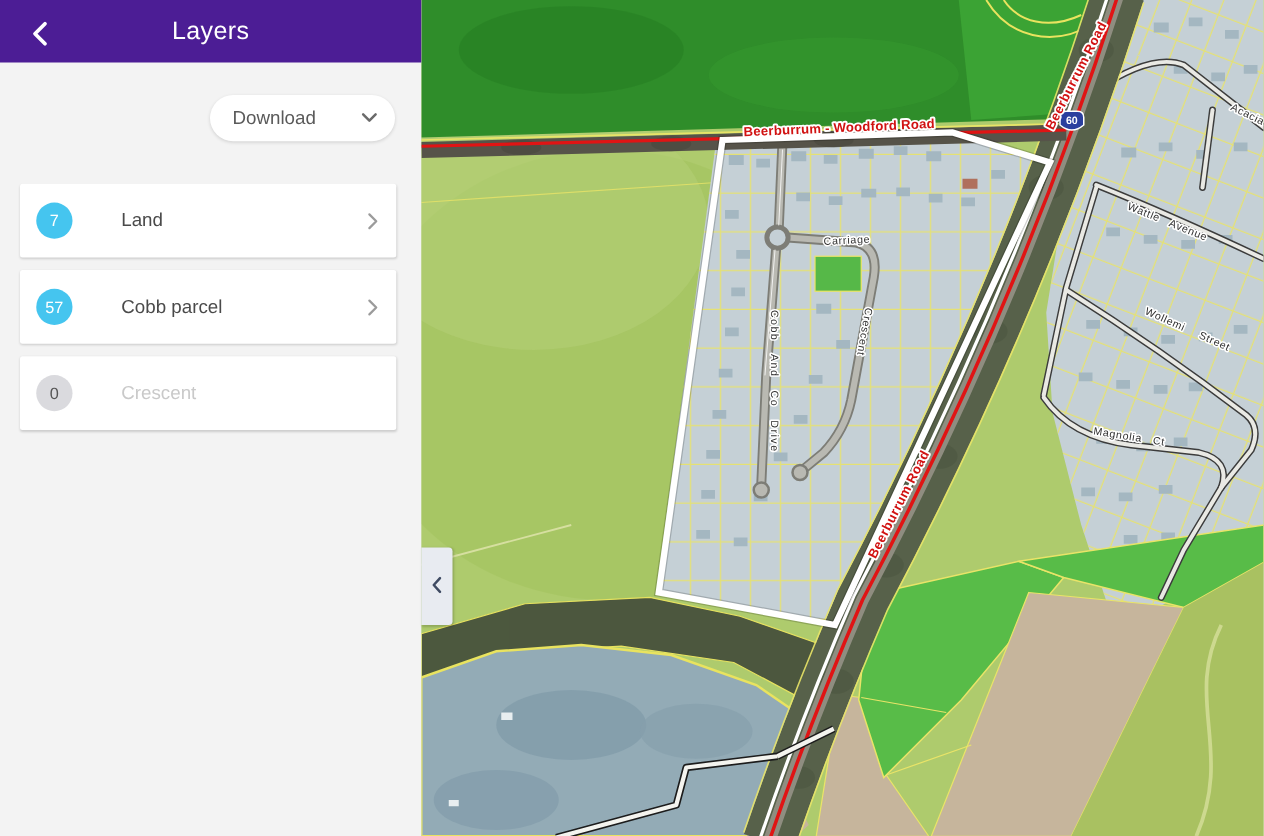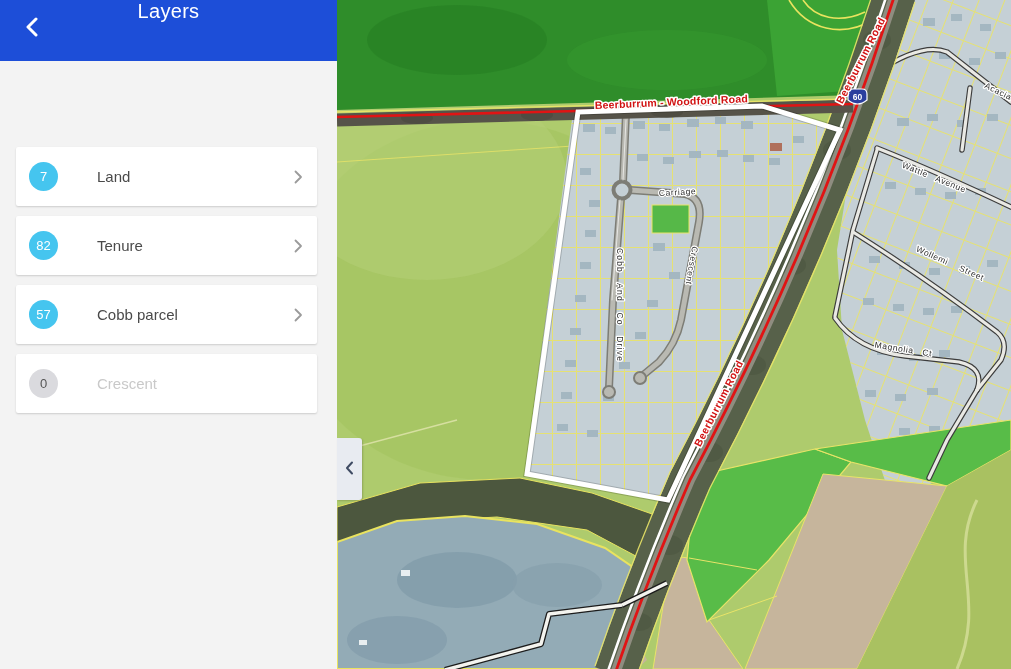--- a/index.html
+++ b/index.html
@@ -1,20 +1,20 @@
 <!DOCTYPE html>
 <html><head>
 <meta charset="utf-8">
 <style>
   html,body{margin:0;padding:0;background:#ffffff;font-family:"Liberation Sans",sans-serif;}
   .app{position:relative;width:1011px;height:669px;overflow:hidden;background:#f3f3f3;}
 
   
   .panel{position:absolute;left:0;top:0;width:337px;height:669px;background:#f3f3f3;z-index:5;}
-  .panel-header{position:absolute;left:0;top:0;width:337px;height:61px;background:#1d4ed8;display:flex;justify-content:center;}
+  .panel-header{position:absolute;left:0;top:0;width:337px;height:50px;background:#4c1d95;display:flex;align-items:center;justify-content:center;}
   .panel-title{color:#ffffff;font-size:20px;letter-spacing:.3px;}
   .back-btn{position:absolute;left:12px;top:8px;width:40px;height:40px;border:none;background:transparent;cursor:pointer;display:flex;align-items:center;justify-content:center;}
   .download-btn{position:absolute;top:76px;right:21px;width:148px;height:37px;background:#ffffff;border:none;border-radius:19px;box-shadow:0 1px 3px rgba(0,0,0,.14);display:flex;align-items:center;cursor:pointer;padding:0 14px 0 18px;}
   .download-label{font-size:15px;color:#5a5a5a;flex:1;text-align:left;}
   .layer-list{position:absolute;top:147px;left:16px;width:301px;}
   .layer-card{position:relative;height:59px;background:#ffffff;border-radius:2px;box-shadow:0 1px 2px rgba(0,0,0,.16);margin-bottom:10px;display:flex;align-items:center;cursor:pointer;}
   .badge{width:29px;height:29px;border-radius:50%;background:#45c5ef;color:#ffffff;font-size:13px;display:flex;align-items:center;justify-content:center;margin-left:13px;flex:0 0 auto;}
   .layer-label{font-size:15px;color:#4a4a4a;margin-left:39px;flex:1;}
   .card-chevron{margin-right:14px;display:flex;align-items:center;}
   .layer-card.disabled .badge{background:#dadade;color:#555;}
@@ -36,42 +36,41 @@
       <button class="back-btn">
         <span>
           <svg width="14" height="20" viewBox="0 0 14 20">
               <polyline points="11,2 3,10 11,18" fill="none" stroke="#ffffff" stroke-width="3" stroke-linecap="round" stroke-linejoin="round"></polyline>
             </svg>
         </span>
       </button>
       <span class="panel-title">Layers</span>
     </div>
 
+    <button class="download-btn">
+      <span class="download-label">Download</span>
+      <span>
+        <svg width="13" height="9" viewBox="0 0 13 9">
+            <polyline points="1.5,1.5 6.5,6.5 11.5,1.5" fill="none" stroke="#6b6b6b" stroke-width="2" stroke-linecap="round" stroke-linejoin="round"></polyline>
+          </svg>
+      </span>
+    </button>
 
     <div class="layer-list">
 
       <div class="layer-card">
         <span class="badge">7</span>
         <span class="layer-label">Land</span>
         <span class="card-chevron">
           <svg width="9" height="14" viewBox="0 0 9 14">
               <polyline points="1.5,1.5 7,7 1.5,12.5" fill="none" stroke="#9b9b9b" stroke-width="1.8" stroke-linecap="round" stroke-linejoin="round"></polyline>
             </svg>
         </span>
       </div>
 
-      <div class="layer-card">
-        <span class="badge">82</span>
-        <span class="layer-label">Tenure</span>
-        <span class="card-chevron">
-          <svg width="9" height="14" viewBox="0 0 9 14">
-              <polyline points="1.5,1.5 7,7 1.5,12.5" fill="none" stroke="#9b9b9b" stroke-width="1.8" stroke-linecap="round" stroke-linejoin="round"></polyline>
-            </svg>
-        </span>
-      </div>
 
       <div class="layer-card">
         <span class="badge">57</span>
         <span class="layer-label">Cobb parcel</span>
         <span class="card-chevron">
           <svg width="9" height="14" viewBox="0 0 9 14">
               <polyline points="1.5,1.5 7,7 1.5,12.5" fill="none" stroke="#9b9b9b" stroke-width="1.8" stroke-linecap="round" stroke-linejoin="round"></polyline>
             </svg>
         </span>
       </div>

